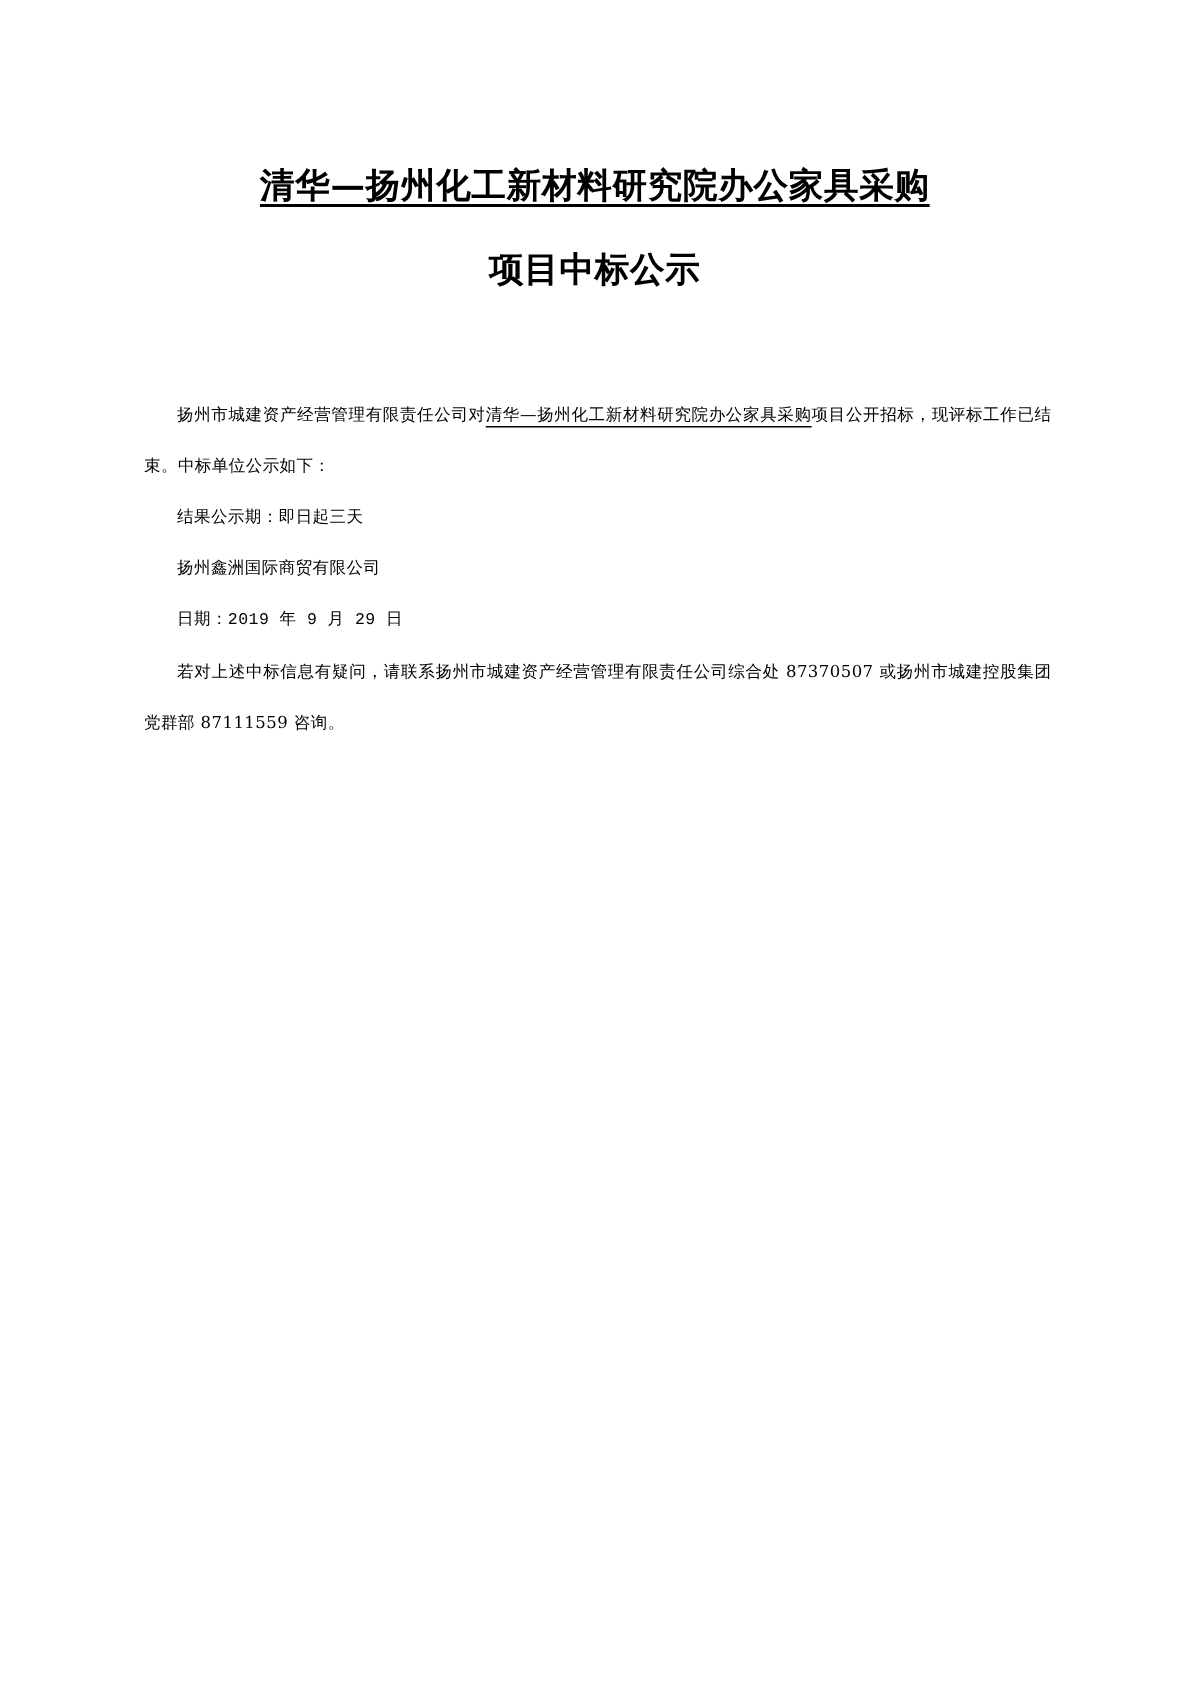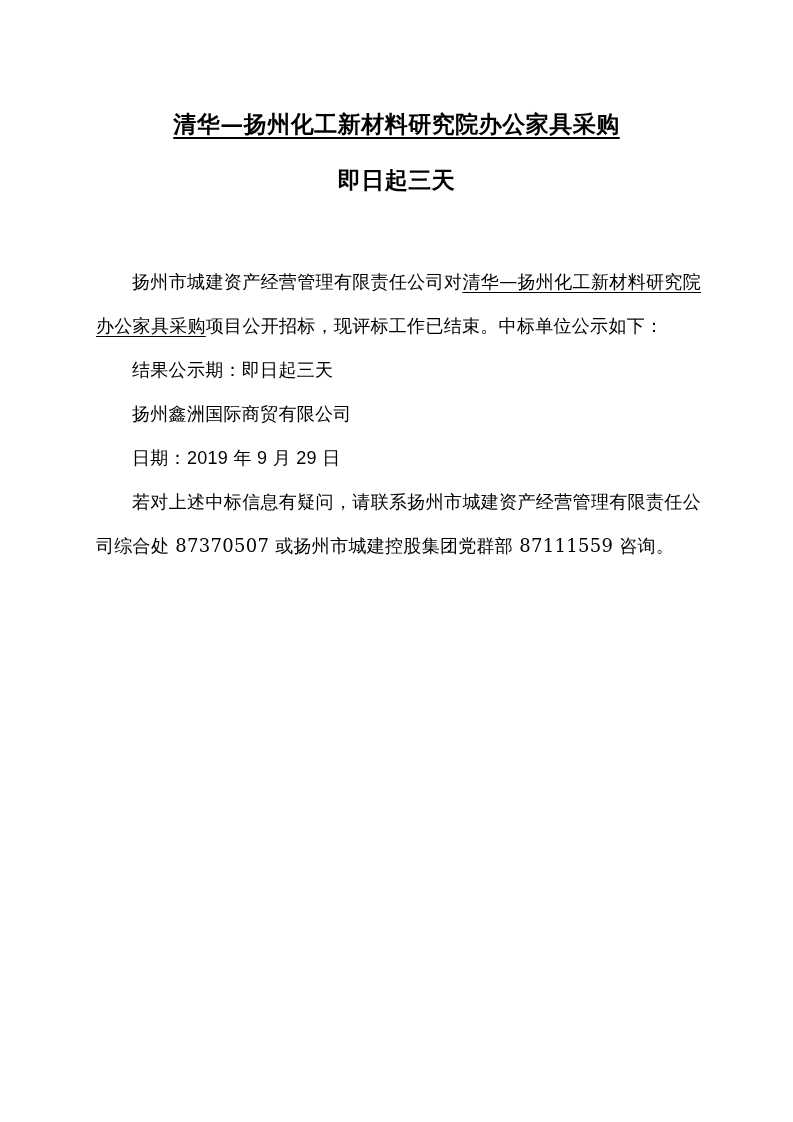--- a/index.html
+++ b/index.html
@@ -38,47 +38,47 @@
   .title-line-1 {
     text-decoration: underline;
     text-underline-offset: 5px;
   }
   .body-block {
     margin-top: 52px;
     padding-left: 96px;
     padding-right: 92px;
   }
   .para {
-    font-size: 18px;
-    line-height: 44px;
+    font-size: 11px;
+    line-height: 34px;
     text-align: justify;
     text-justify: inter-ideograph;
     margin: 0;
     letter-spacing: 0.3px;
   }
   .indent {
     text-indent: 2em;
   }
   .u {
     text-decoration: underline;
     text-underline-offset: 4px;
   }
   .nowrap-num {
-    font-family: Liberation Sans, sans-serif;
+    font-family: Liberation Mono, monospace;
     margin-top: 44px;
   }
 </style>
 </head>
 <body>
 
 <div class="page">
 
   <div class="title-block">
     <span class="title-line title-line-1">清华—扬州化工新材料研究院办公家具采购</span>
-    <span class="title-line title-line-2">即日起三天</span>
+    <span class="title-line title-line-2">项目中标公示</span>
   </div>
 
   <div class="body-block">
 
     <p class="para indent">
       <span>扬州市城建资产经营管理有限责任公司对</span><span class="u">清华—扬州化工新材料研究院办公家具采购</span><span>项目公开招标，现评标工作已结束。中标单位公示如下：</span>
     </p>
 
     <p class="para indent">
       <span>结果公示期：即日起三天</span>

